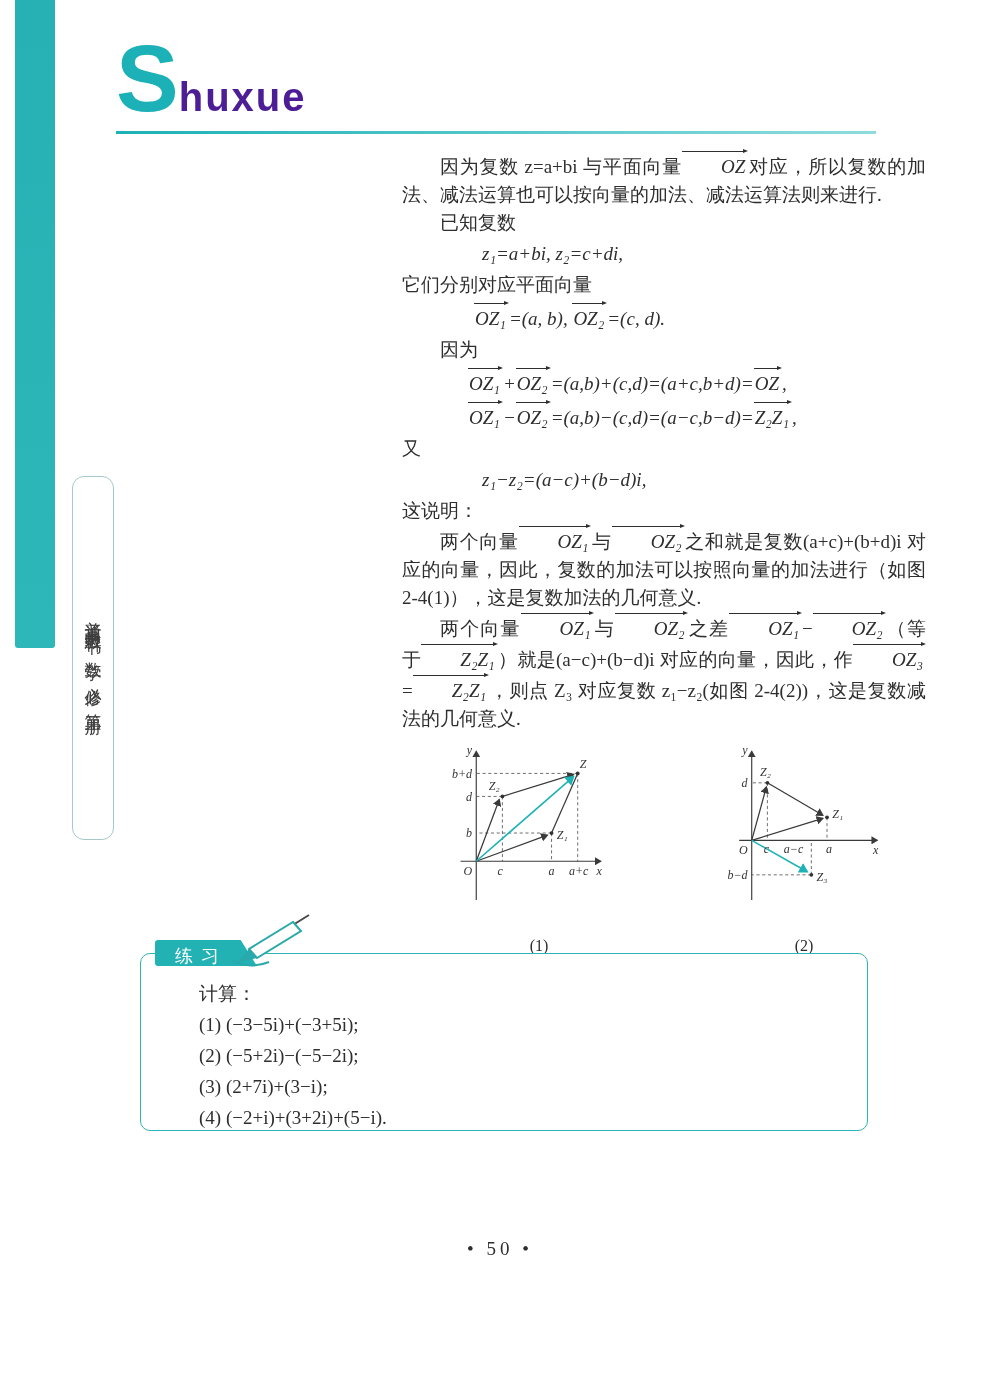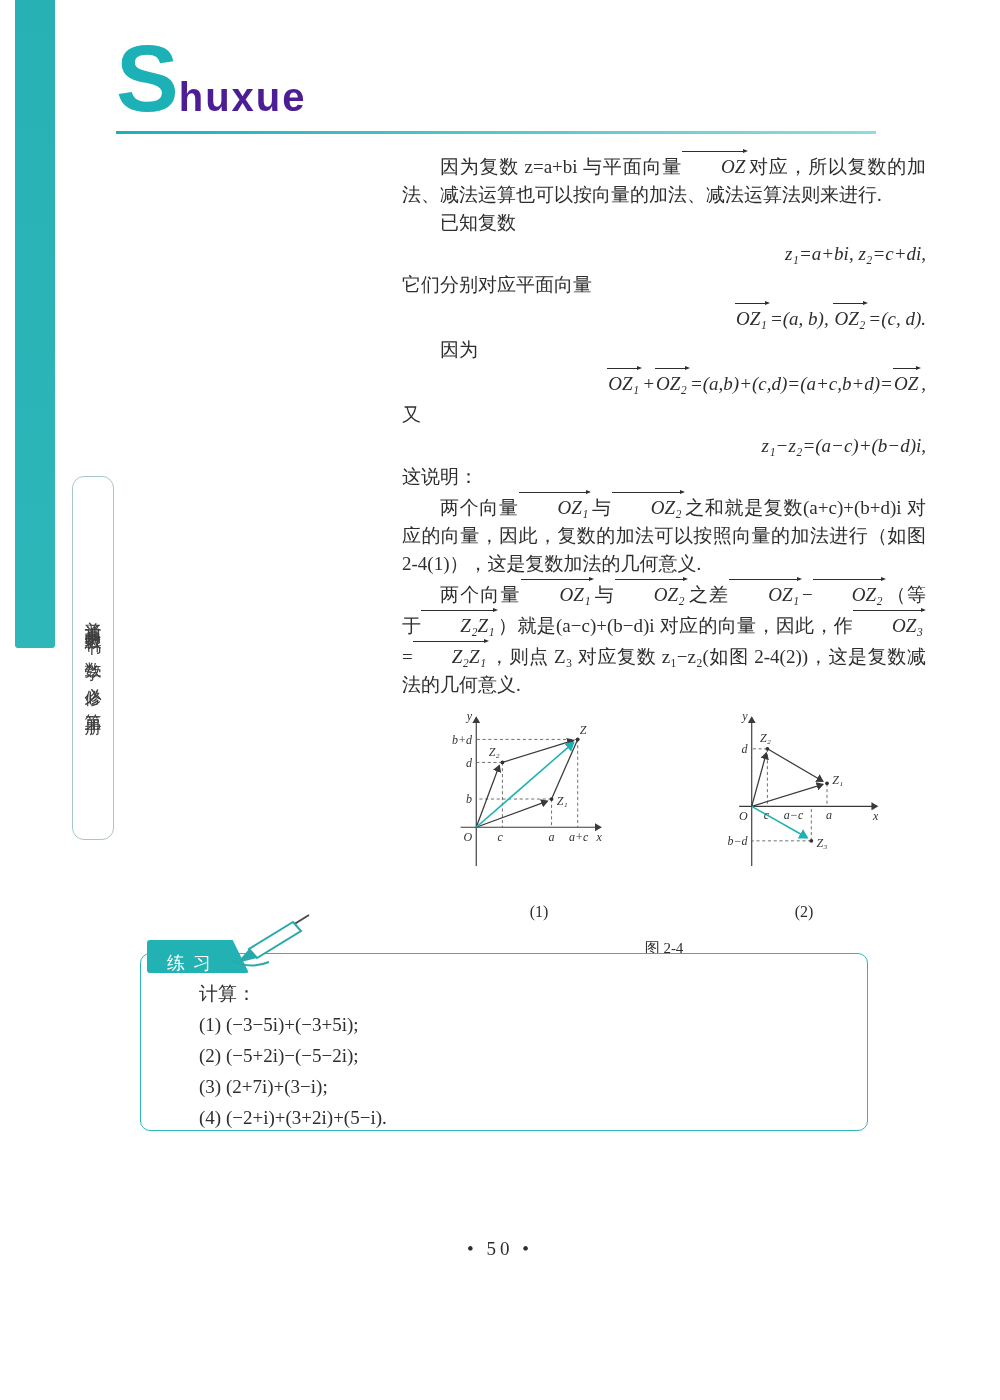--- a/index.html
+++ b/index.html
@@ -40,21 +40,21 @@
   }
   
   .content {
     position:absolute; left:358px; top:150px; width:524px;
     font-size:19px; line-height:28px; text-align:justify;margin-left:44px;
   }
   .content p { margin:0; }
   .para { text-indent:2em; }
   .indent { text-indent:2em; }
   .formula {
-    margin:3px 0; font-style:italic; text-align:right; text-indent:0;
+    margin:3px 0; font-style:italic; text-align:left; text-indent:0;
   }
   .f-a { margin-left:80px; }
   .f-b { margin-left:72px; }
   .f-c { margin-left:66px; }
   
   .vec { position:relative; display:inline-block; font-style:italic; padding:3px 3px 0 1px; }
   .vec::before {
     content:""; position:absolute; left:0; right:5px; top:1px;
     border-top:1.4px solid currentColor;
   }
@@ -72,22 +72,22 @@
   svg text {
     font-family:"Liberation Serif","DejaVu Serif",serif;
     font-size:11.5px; font-style:italic; fill:#333;
   }
   
   .practice {
     position:absolute; left:140px; top:953px; width:726px; height:176px;
     border:1.6px solid #30b5b7; border-radius:10px; background:#fff;
   }
   .practice-tab {
-    position:absolute; left:6px; top:-14px; height:20px;
-    padding:13px 30px 0 20px; background:#23b2b4; color:#ffffff;
+    position:absolute; left:14px; top:-14px; height:20px;
+    padding:6px 30px 0 20px; background:#23b2b4; color:#ffffff;
     display:flex; align-items:center; font-size:18px; letter-spacing:8px;
     clip-path:polygon(0 0,84% 0,100% 100%,0 100%); border-radius:3px;
   }
   .pencil { position:absolute; left:78px; top:-42px; }
   .practice-content { padding:24px 0 0 58px; font-size:19px; line-height:31px; }
   .practice-content div { margin:0; }
   
   .page-num {
     position:absolute; left:0; right:0; top:1238px; text-align:center;
     font-size:19px; letter-spacing:4px; color:#2e2e2e;
@@ -111,20 +111,21 @@
   <div class="logo-rule"></div>
 
   <div class="content">
     <p class="para">因为复数 z=a+bi 与平面向量<span class="vec">OZ</span>对应，所以复数的加法、减法运算也可以按向量的加法、减法运算法则来进行.</p>
     <p class="indent">已知复数</p>
     <div class="formula f-a">z₁=a+bi, z₂=c+di,</div>
     <p>它们分别对应平面向量</p>
     <div class="formula f-b"><span class="vec">OZ₁</span>=(a, b), <span class="vec">OZ₂</span>=(c, d).</div>
     <p class="indent">因为</p>
     <div class="formula f-c"><span class="vec">OZ₁</span>+<span class="vec">OZ₂</span>=(a,b)+(c,d)=(a+c,b+d)=<span class="vec">OZ</span>,</div>
+    <div class="formula f-c"><span class="vec">OZ₁</span>−<span class="vec">OZ₂</span>=(a,b)−(c,d)=(a−c,b−d)=<span class="vec">Z₂Z₁</span>,</div>
     <p>又</p>
     <div class="formula f-a">z₁−z₂=(a−c)+(b−d)i,</div>
     <p>这说明：</p>
     <p class="para">两个向量<span class="vec">OZ₁</span>与<span class="vec">OZ₂</span>之和就是复数(a+c)+(b+d)i 对应的向量，因此，复数的加法可以按照向量的加法进行（如图2-4(1)），这是复数加法的几何意义.</p>
     <p class="para">两个向量<span class="vec">OZ₁</span>与<span class="vec">OZ₂</span>之差<span class="vec">OZ₁</span>−<span class="vec">OZ₂</span>（等于<span class="vec">Z₂Z₁</span>）就是(a−c)+(b−d)i 对应的向量，因此，作<span class="vec">OZ₃</span>=<span class="vec">Z₂Z₁</span>，则点 Z₃ 对应复数 z₁−z₂(如图 2-4(2))，这是复数减法的几何意义.</p>
 
     <div class="figure">
       <div class="fig-panels">
 
         <div class="fig-panel">

